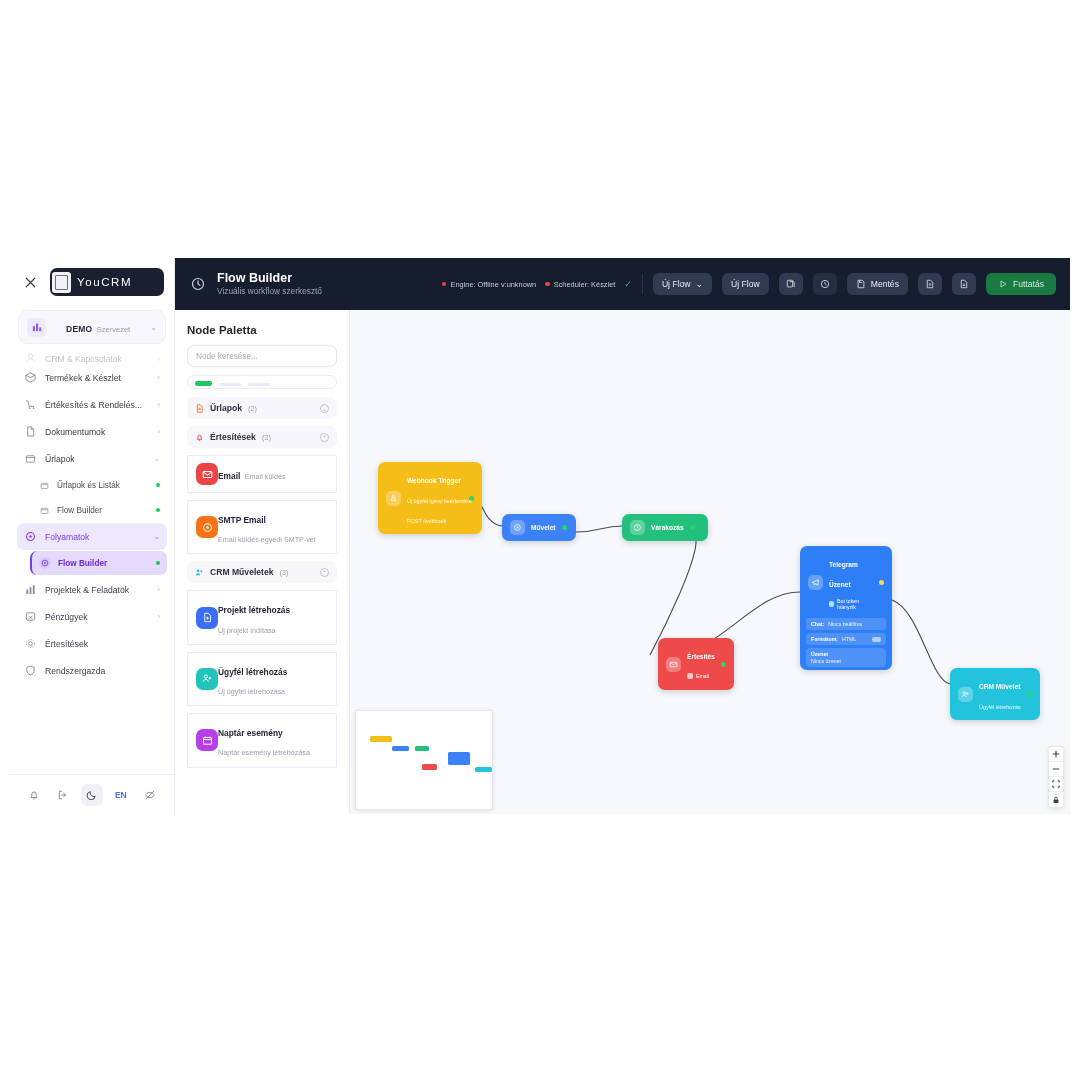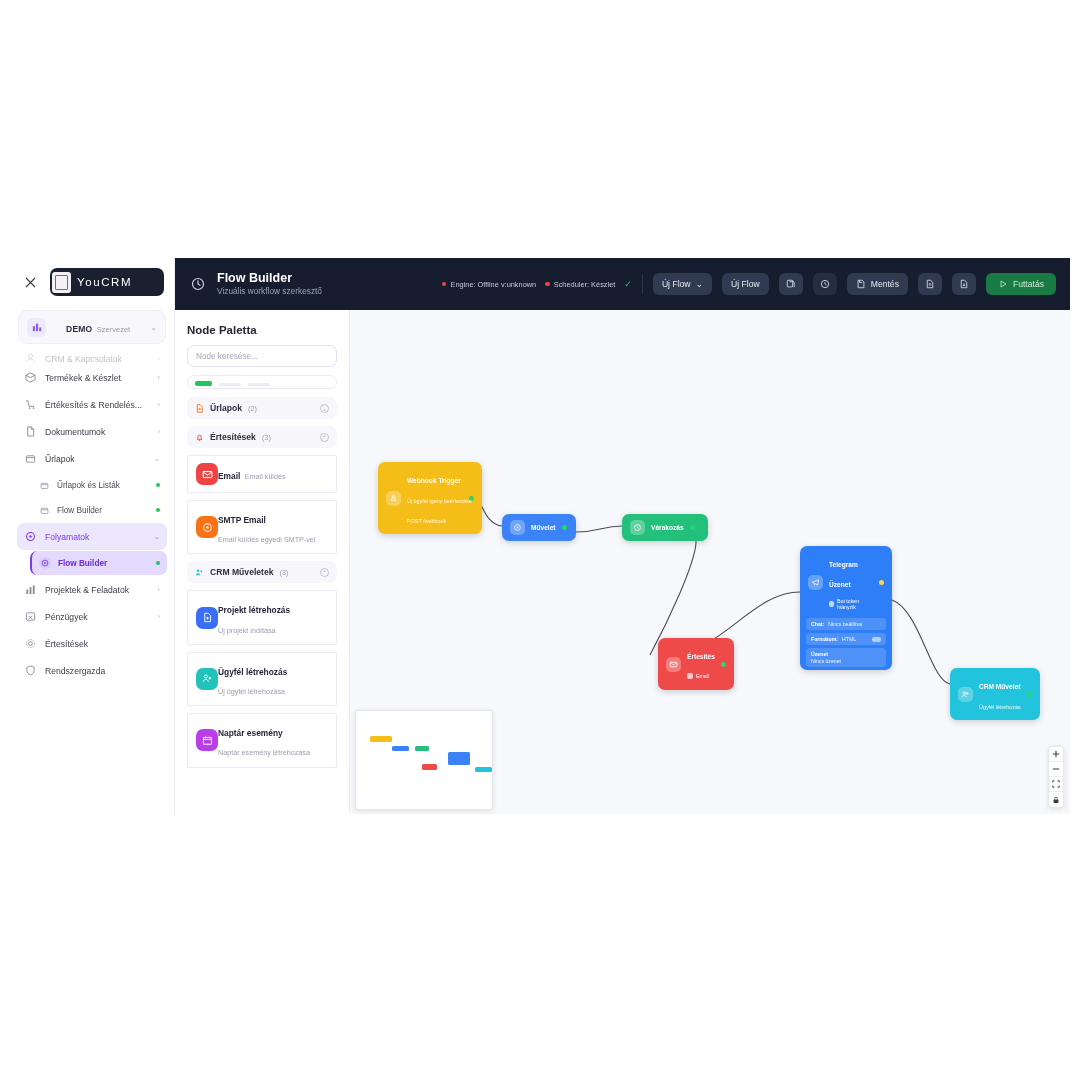--- a/index.html
+++ b/index.html
@@ -433,20 +433,46 @@
         <span class="ni-ico">
           <svg width="11" height="11" viewBox="0 0 12 12">
               <path d="M6 1l4 1.6v3.2c0 2.4-1.7 4.2-4 5-2.3-.8-4-2.6-4-5V2.6z" fill="none" stroke="currentColor" stroke-width="1"></path>
             </svg>
         </span>
         <span class="ni-lbl">Rendszergazda</span>
         <span class="ni-ch"></span>
       </div>
     </nav>
 
+    <div class="sb-bottom">
+      <div class="sb-bicon">
+        <svg width="12" height="12" viewBox="0 0 12 12">
+            <path d="M3 8.5h6l-.8-1.2V5.3A2.3 2.3 0 006 3a2.3 2.3 0 00-2.2 2.3v2z" fill="none" stroke="currentColor" stroke-width="1"></path>
+            <path d="M5.1 9.6a.95.95 0 001.8 0" fill="none" stroke="currentColor" stroke-width="1"></path>
+          </svg>
+      </div>
+      <div class="sb-bicon">
+        <svg width="12" height="12" viewBox="0 0 12 12">
+            <path d="M5 2.2H2.3v7.6H5" fill="none" stroke="currentColor" stroke-width="1"></path>
+            <path d="M6.4 4.2L8.8 6 6.4 7.8M4.6 6h4.2" fill="none" stroke="currentColor" stroke-width="1"></path>
+          </svg>
+      </div>
+      <div class="sb-bicon on">
+        <svg width="12" height="12" viewBox="0 0 12 12">
+            <path d="M9.2 7.4A3.9 3.9 0 014.3 2.6a4.1 4.1 0 104.9 4.8z" fill="none" stroke="currentColor" stroke-width="1"></path>
+          </svg>
+      </div>
+      <div class="sb-bicon lang">EN</div>
+      <div class="sb-bicon">
+        <svg width="12" height="12" viewBox="0 0 12 12">
+            <path d="M1.5 6S3.3 3.3 6 3.3 10.5 6 10.5 6 8.7 8.7 6 8.7 1.5 6 1.5 6z" fill="none" stroke="currentColor" stroke-width="1"></path>
+            <path d="M2 10L10 2" stroke="currentColor" stroke-width="1"></path>
+          </svg>
+      </div>
+    </div>
   </aside>
 
   <div class="main">
 
     <header class="topbar">
       <span class="tb-icon">
         <svg width="16" height="16" viewBox="0 0 16 16">
             <circle cx="8" cy="8" r="5.5" fill="none" stroke="currentColor" stroke-width="1.2"></circle>
             <path d="M8 4.5V8l2.4 1.6" fill="none" stroke="currentColor" stroke-width="1.2"></path>
           </svg>

